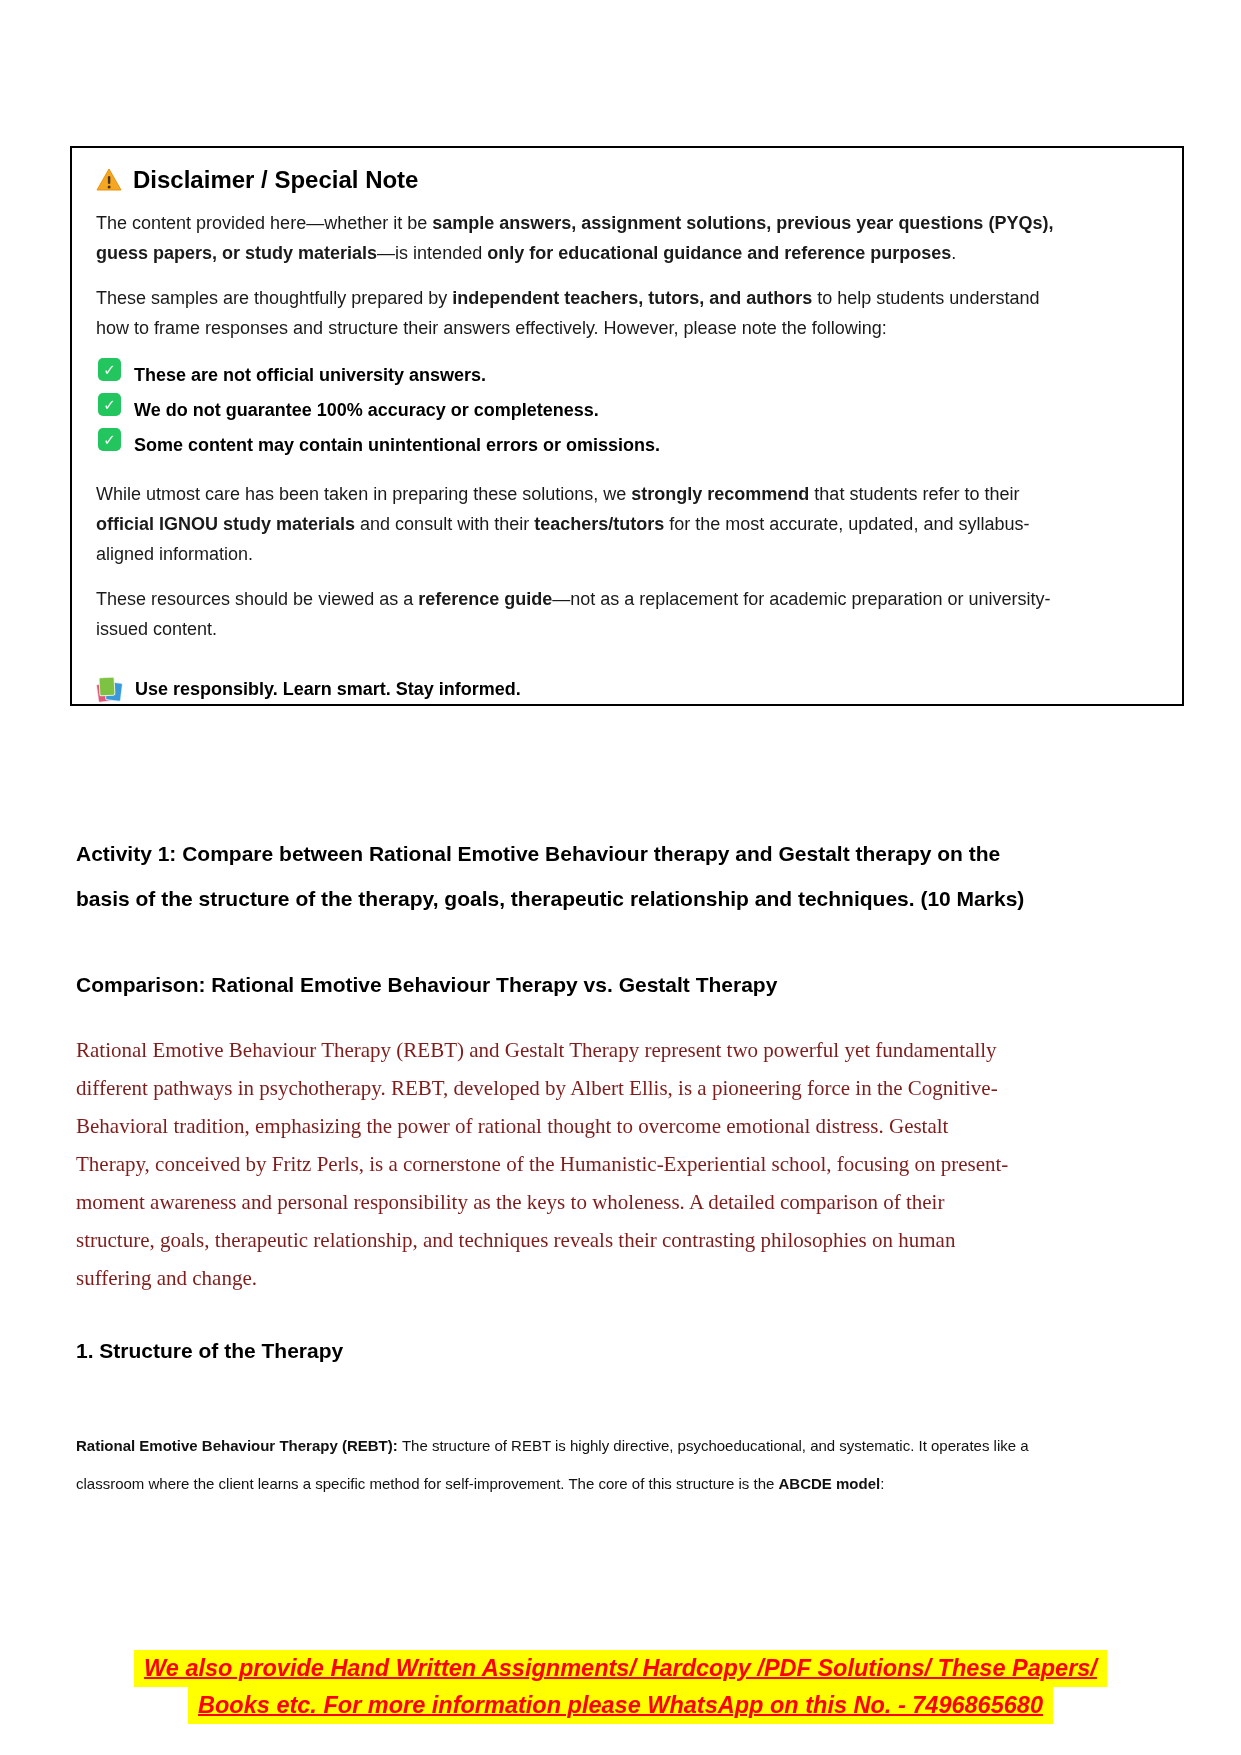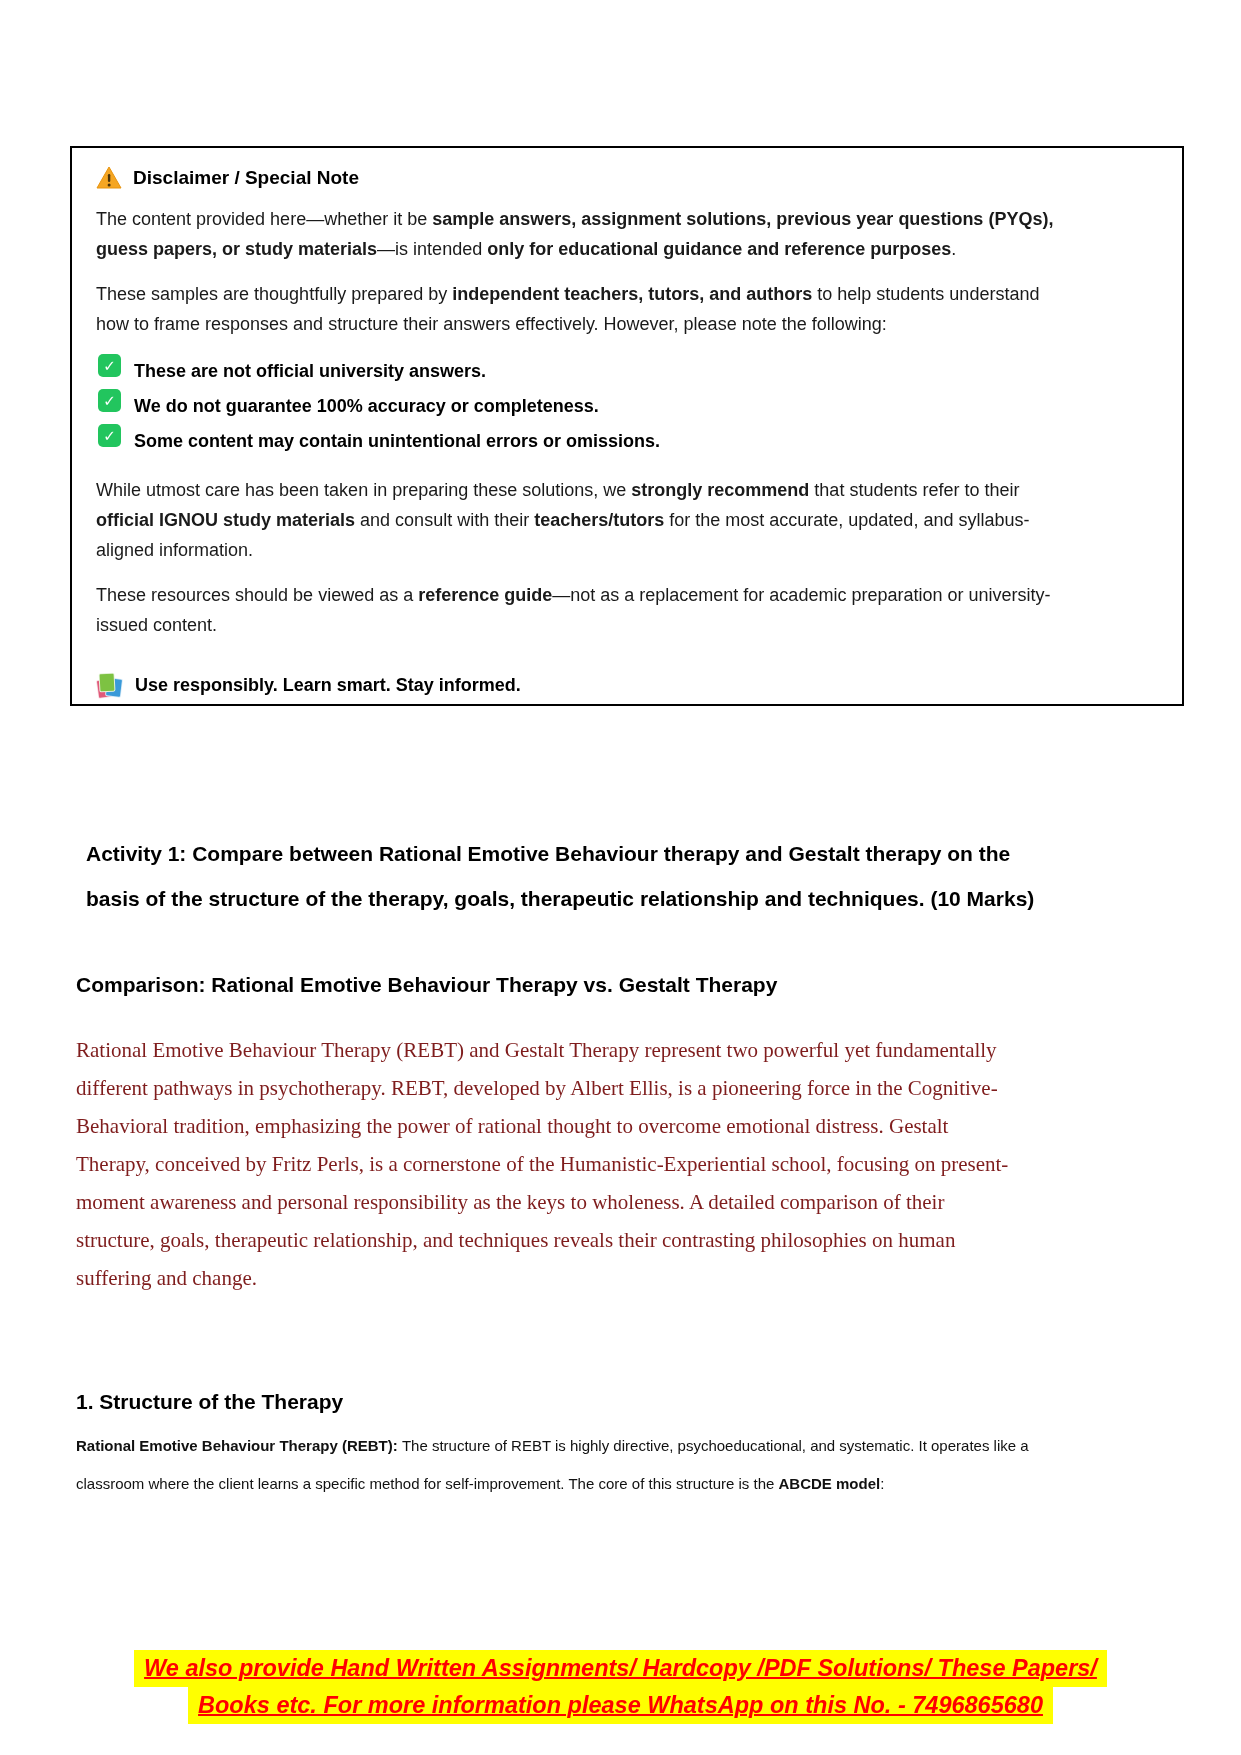--- a/index.html
+++ b/index.html
@@ -11,21 +11,21 @@
   }
   b { font-weight:bold; }
 
   
   .disclaimer-box {
     position:absolute; left:70px; top:146px; width:1114px; height:560px;
     box-sizing:border-box; border:2.5px solid #000; background:#fff;
     padding:16px 24px 12px 24px; overflow:hidden;
   }
   .box-title-row { display:flex; align-items:center; gap:11px; margin:2px 0 14px 0; }
-  .box-title { font-size:19px; font-weight:bold; color:#000; }
+  .box-title { font-size:24px; font-weight:bold; color:#000; }
   .warn-icon { width:26px; height:24px; flex:0 0 auto; }
   .warn-icon svg { display:block; width:26px; height:24px; }
 
   .box-para { margin:0 0 15px 0; font-size:18px; line-height:30px; max-width:975px; }
 
   .checklist { list-style:none; margin:2px 0 16px 0; padding:0 0 0 2px; max-width:975px; }
   .checklist li { display:flex; gap:13px; font-size:18px; font-weight:bold; line-height:35px; color:#000; }
   .check-icon {
     width:23px; height:23px; border-radius:5px; flex:0 0 auto;
     background:var(--check-green,#22C55E); color:#fff;
@@ -36,24 +36,24 @@
 
   .note-row { display:flex; align-items:center; gap:13px; margin-top:32px; }
   .note-text { font-size:18px; font-weight:bold; color:#000; }
   .books-icon { position:relative; width:26px; height:26px; flex:0 0 auto; }
   .books-icon .book { position:absolute; width:14px; height:17px; border-radius:2px; border:1px solid rgba(255,255,255,.8); }
   .books-icon .book-pink  { left:1px;  top:7px; background:var(--book-pink,#E05A7A);  transform:rotate(-8deg); z-index:1; }
   .books-icon .book-blue  { left:10px; top:6px; background:var(--book-blue,#3A9AD9);  transform:rotate(7deg);  z-index:2; }
   .books-icon .book-green { left:3px;  top:1px; background:var(--book-green,#7DC242); transform:rotate(-3deg); z-index:3; }
 
   
-  .activity-heading  { position:absolute; left:86px; top:831px;  width:980px; font-size:21px; font-weight:bold; line-height:45px; color:#000; }
+  .activity-heading  { position:absolute; left:76px; top:831px;  width:980px; font-size:21px; font-weight:bold; line-height:45px; color:#000; }
   .comparison-heading{ position:absolute; left:76px; top:969px;  width:980px; font-size:21px; font-weight:bold; line-height:32px; color:#000; }
   .intro-para        { position:absolute; left:76px; top:1031px; width:940px; font-size:21px; line-height:38px; color:#7f1d1d;font-family:Liberation Serif, serif; }
-  .section-heading   { position:absolute; left:76px; top:1387px; width:980px; font-size:21px; font-weight:bold; line-height:30px; color:#000; }
+  .section-heading   { position:absolute; left:76px; top:1336px; width:980px; font-size:21px; font-weight:bold; line-height:30px; color:#000; }
   .rebt-para         { position:absolute; left:76px; top:1427px; width:960px; font-size:15px; line-height:38px; color:#111; }
 
   
   .page-footer { position:absolute; left:0; right:0; top:1650px; text-align:center; }
   .footer-line { display:block; margin:0 auto; }
   .footer-line > span {
     display:inline-block; background:var(--footer-bg,#FFFF00);
     color:var(--footer-red,#FF0000);
     font-size:23.5px; font-weight:bold; font-style:italic;
     text-decoration:underline; text-decoration-thickness:2px;

